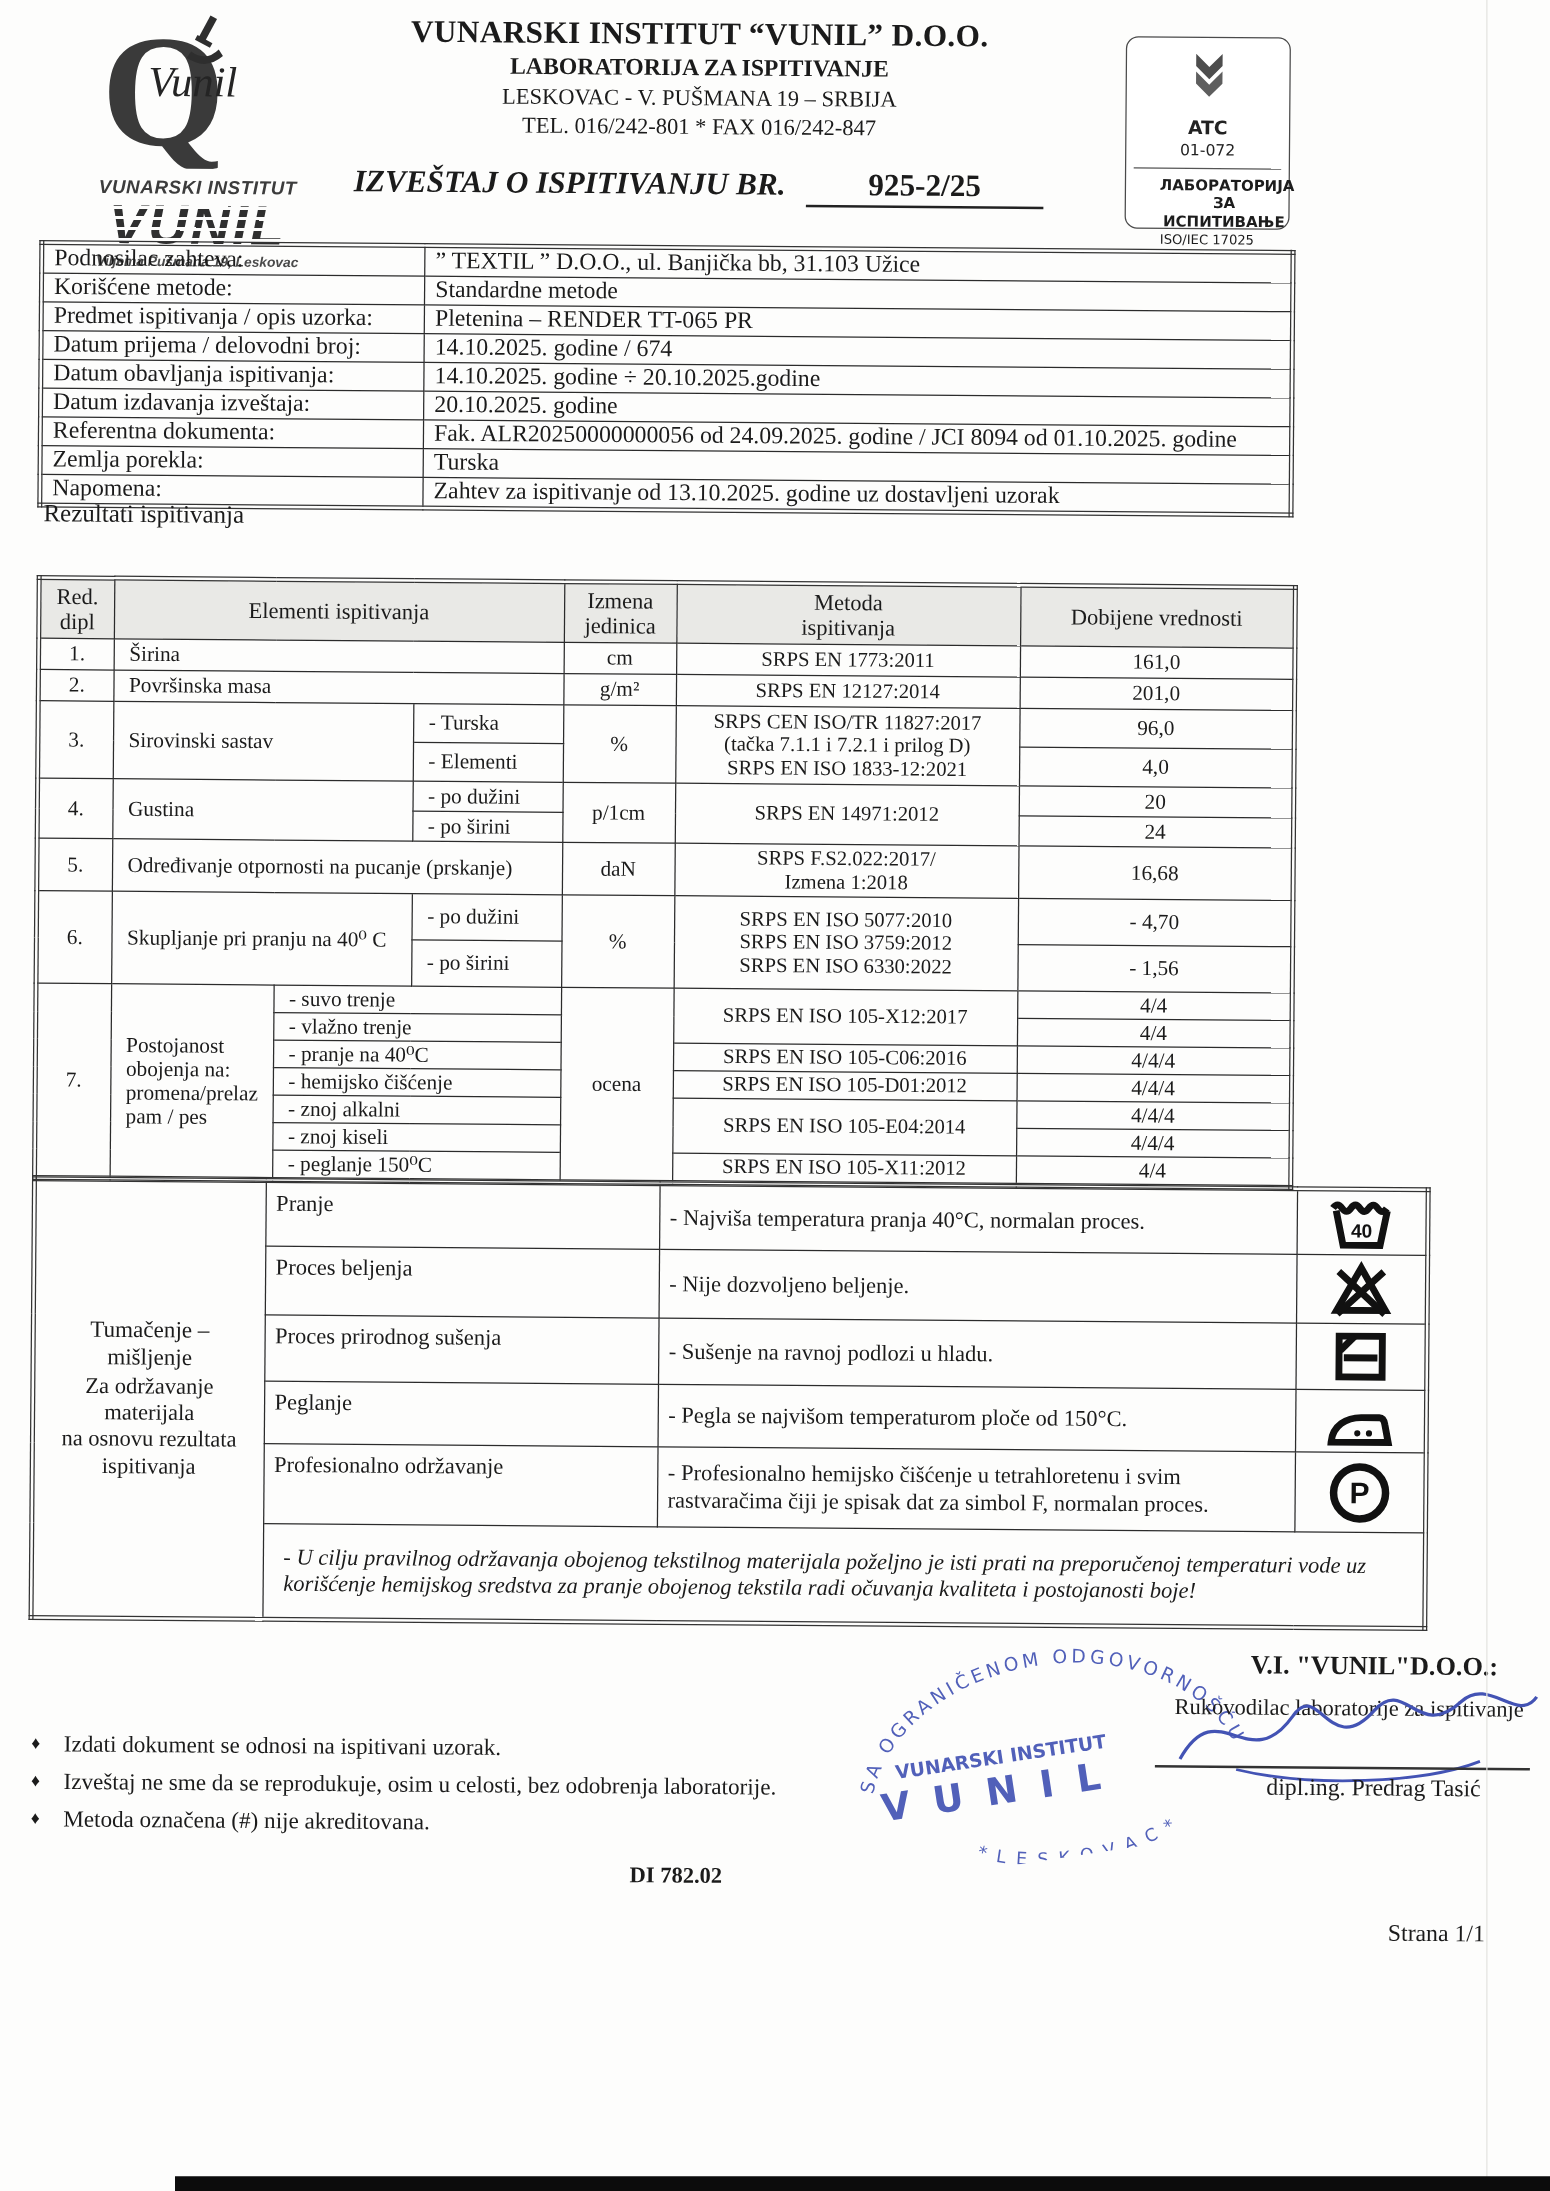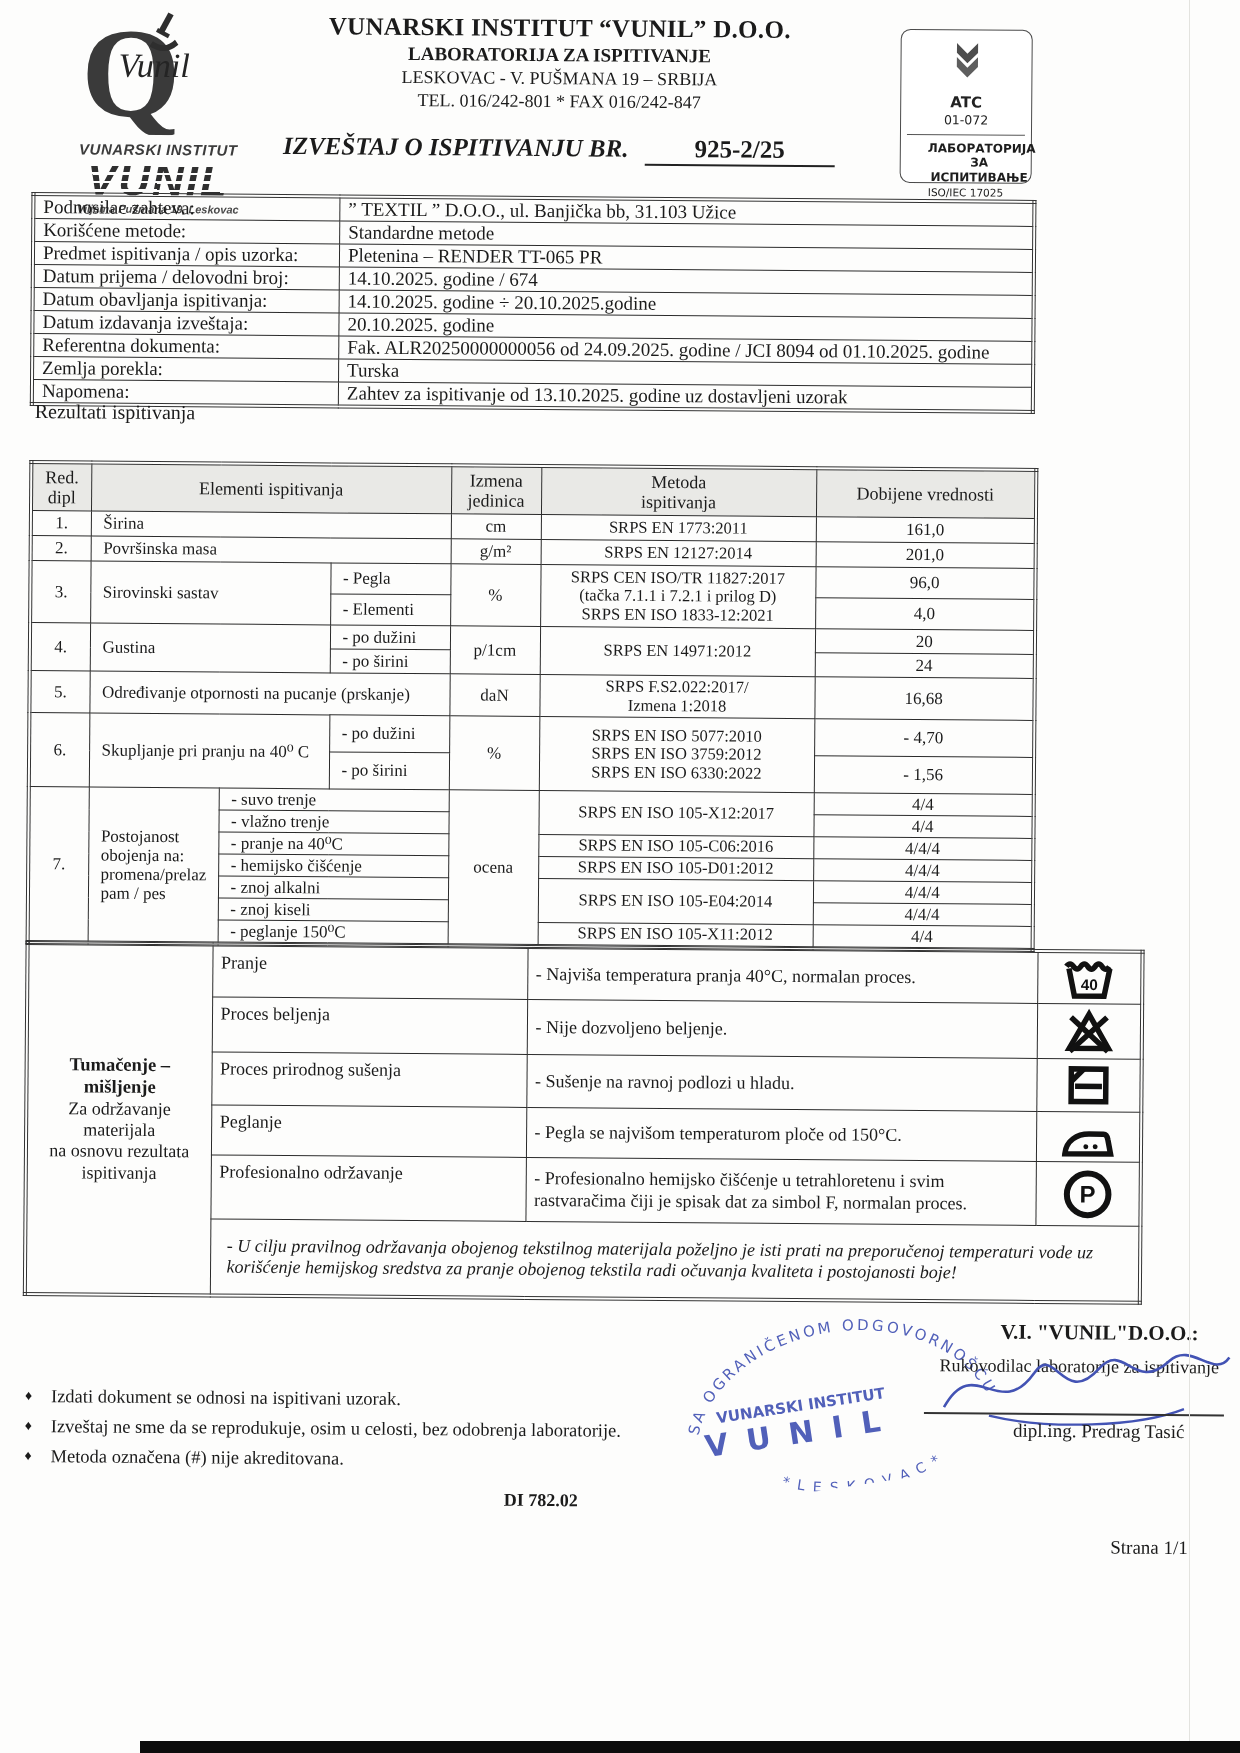--- a/index.html
+++ b/index.html
@@ -60,21 +60,21 @@
   .cname{text-align:left;padding-left:12px !important;}
   .csub{text-align:left;padding-left:12px !important;}
   .cunit{text-align:center;}
   .cmeth{text-align:center;font-size:16.5px !important;}
   .cval{text-align:center;}
 
   .care-tbl{width:1115px;border:4px double #333;margin-top:-3px;}
   .care-tbl td{border:1.7px solid #2b2b2b;font-size:18px;line-height:1.18;
       padding:2px 8px;vertical-align:middle;overflow:hidden;}
   .care-left{text-align:center;vertical-align:middle;}
-  .care-left .b{font-weight:bold;font-size:18.5px;text-align:center;}
+  .care-left .b{font-weight:normal;font-size:18.5px;text-align:center;}
   .care-label{vertical-align:top !important;padding-top:6px !important;}
   .care-icon-cell{text-align:center;padding:2px !important;}
   .care-note{font-style:italic;font-size:17.5px;padding:6px 16px !important;line-height:1.35;}
 
   svg.care{display:block;margin:0 auto;}
   svg.care *{vector-effect:non-scaling-stroke;}
 
   
   .stamp{left:640px;top:1292px;width:400px;height:190px;transform:rotate(-9deg);opacity:.92;}
   .sig-company{left:960px;top:1312px;width:300px;text-align:center;font-size:21px;font-weight:bold;}
@@ -222,21 +222,21 @@
       <tr style="height:25px">
         <td class="cnum">2.</td>
         <td class="cname" colspan="3">Površinska masa</td>
         <td class="cunit">g/m²</td>
         <td class="cmeth">SRPS EN 12127:2014</td>
         <td class="cval">201,0</td>
       </tr>
       <tr style="height:31px">
         <td class="cnum" rowspan="2">3.</td>
         <td class="cname" colspan="2" rowspan="2">Sirovinski sastav</td>
-        <td class="csub">- Pegla</td>
+        <td class="csub">- Turska</td>
         <td class="cunit" rowspan="2">%</td>
         <td class="cmeth pre" rowspan="2">SRPS CEN ISO/TR 11827:2017
 (tačka 7.1.1 i 7.2.1 i prilog D)
 SRPS EN ISO 1833-12:2021</td>
         <td class="cval">96,0</td>
       </tr>
       <tr style="height:31px">
         <td class="csub">- Elementi</td>
         <td class="cval">4,0</td>
       </tr>

